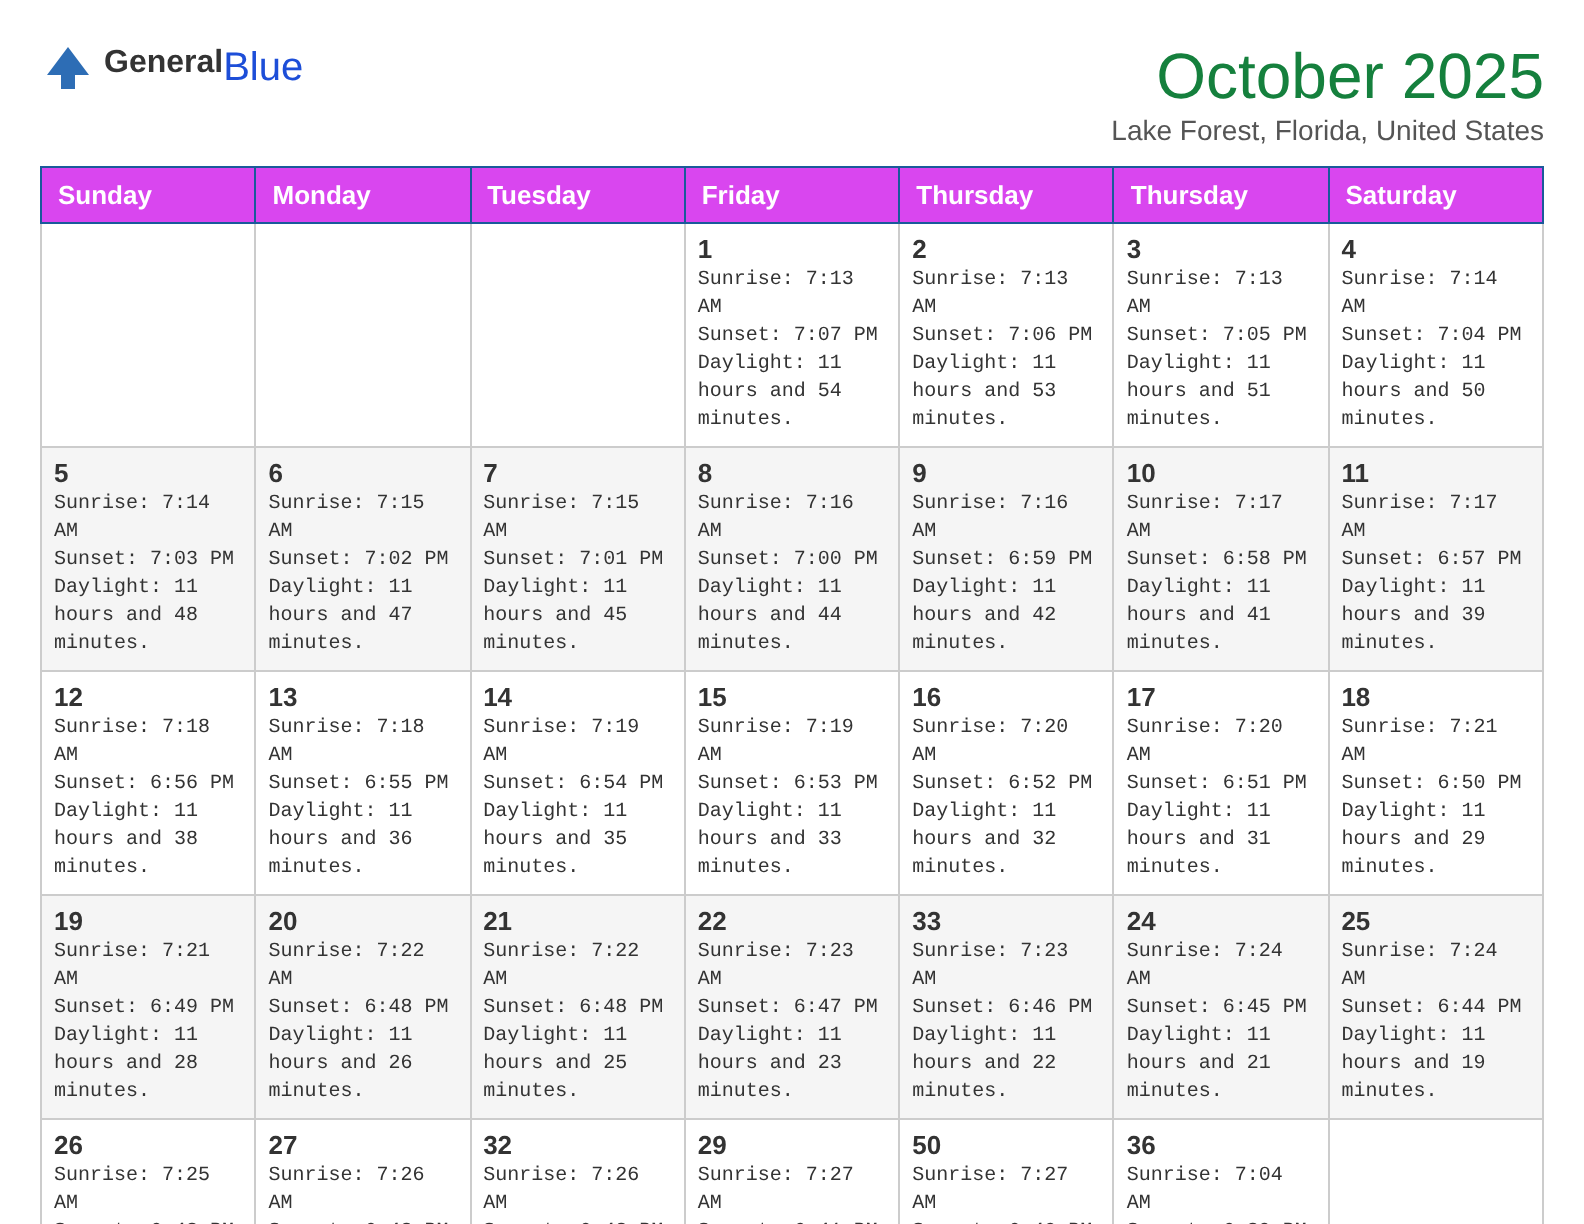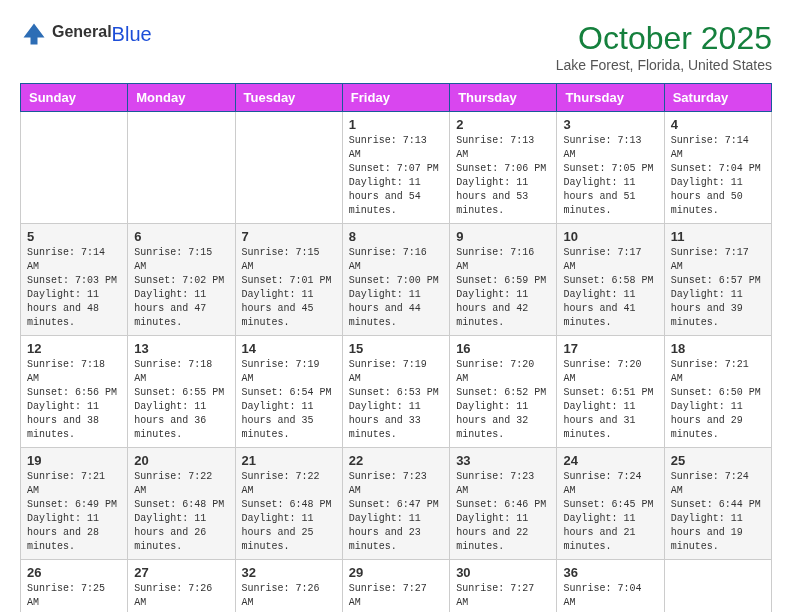--- a/index.html
+++ b/index.html
@@ -307,21 +307,21 @@
 Sunset: 6:42 PM
 Daylight: 11 hours and 15 minutes.</div>
         </td>
         <td>
           <div class="day-number">29</div>
           <div class="day-info" style="white-space: pre-line;">Sunrise: 7:27 AM
 Sunset: 6:41 PM
 Daylight: 11 hours and 14 minutes.</div>
         </td>
         <td>
-          <div class="day-number">30</div>
+          <div class="day-number">50</div>
           <div class="day-info" style="white-space: pre-line;">Sunrise: 7:27 AM
 Sunset: 6:40 PM
 Daylight: 11 hours and 12 minutes.</div>
         </td>
         <td>
           <div class="day-number">36</div>
           <div class="day-info" style="white-space: pre-line;">Sunrise: 7:04 AM
 Sunset: 6:39 PM
 Daylight: 11 hours and 11 minutes.</div>
         </td>

